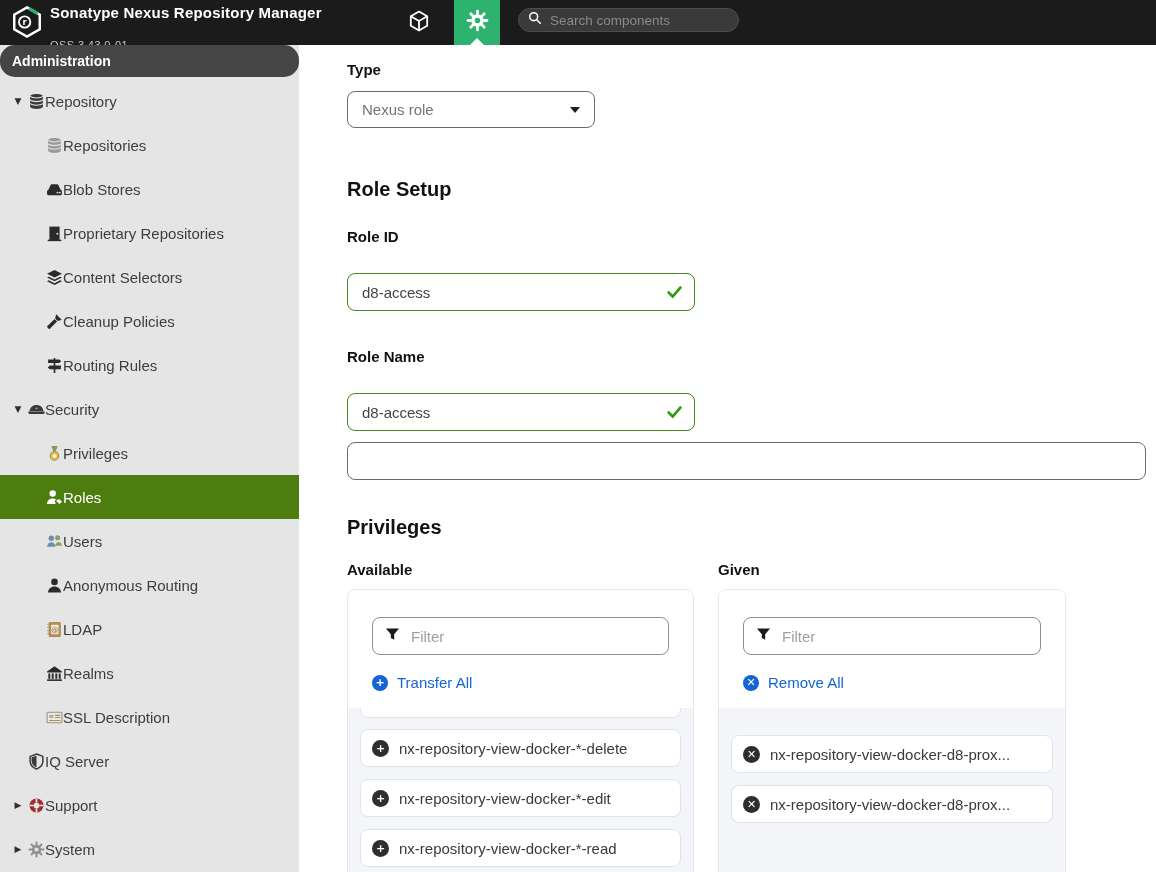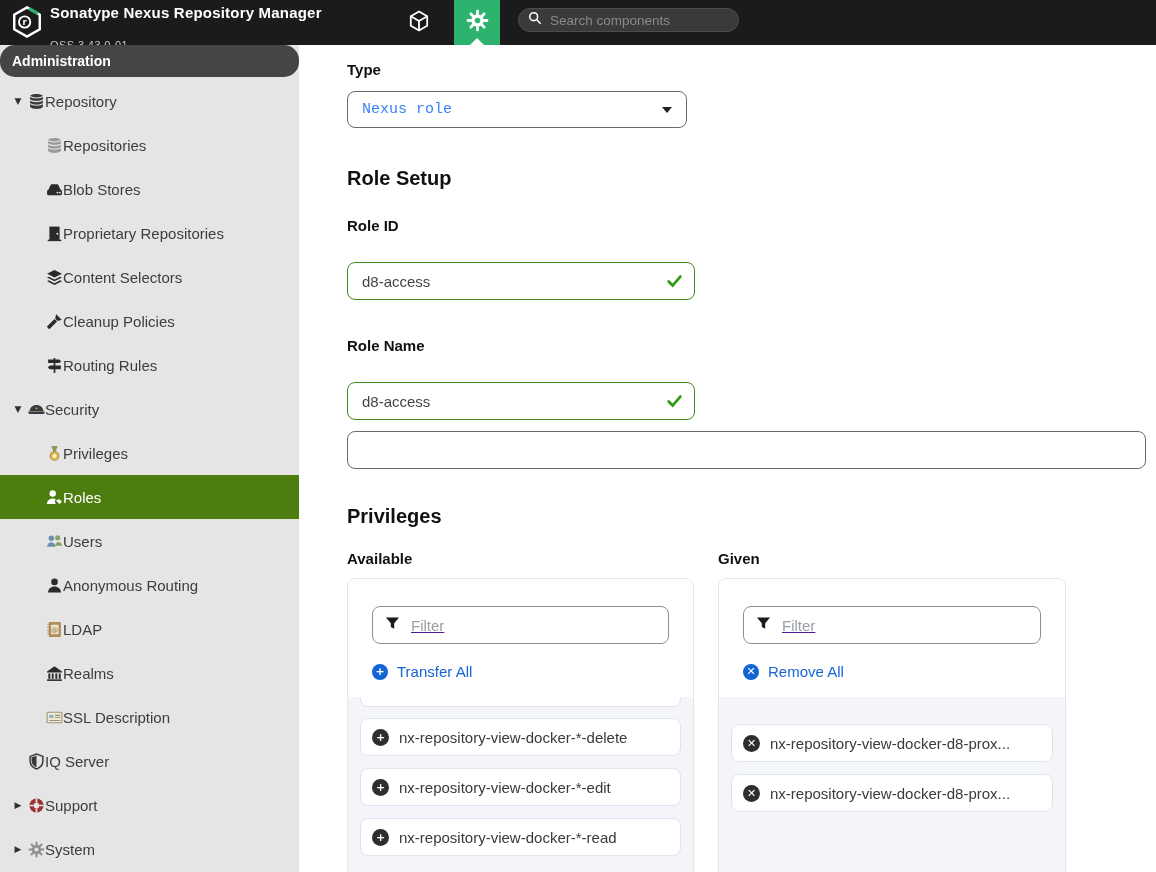--- a/index.html
+++ b/index.html
@@ -32,39 +32,39 @@
   .nav-item { height:44px; display:flex; align-items:center; font-size:15px; color:#3d3d3d; cursor:pointer; }
   .nav-item .arrow { width:20px; text-align:center; font-size:9px; color:#2f2f2f; font-family:"DejaVu Sans",sans-serif; flex:0 0 20px; }
   .nav-item.lvl1 { padding-left:8px; }
   .nav-item.lvl2 { padding-left:46px; }
   .nav-item .nicon { width:17px; height:17px; display:flex; align-items:center; justify-content:center; flex:0 0 17px; }
   .nav-item .nlabel { margin-left:0; white-space:nowrap; }
   .nav-item.selected { background:#4d7c0f; color:#fff; }
   
   .content { position:absolute; left:299px; top:45px; right:0; bottom:0; background:#fff; padding:16px 0 0 48px; overflow:hidden; }
   .field-label { font-size:15px; font-weight:700; color:#111; }
-  .select-box { margin-top:13px; width:340px; height:37px; border:1px solid #6b6b6b; border-radius:8px;
-    display:flex; align-items:center; justify-content:space-between; padding:0 14px; font-size:15px; color:#3b82f6; background:#fff; cursor:pointer;font-family:Liberation Mono, monospace; }
+  .select-box { margin-top:13px; width:248px; height:37px; border:1px solid #6b6b6b; border-radius:8px;
+    display:flex; align-items:center; justify-content:space-between; padding:0 14px; font-size:15px; color:#737373; background:#fff; cursor:pointer; }
   .caret-down { width:0; height:0; border-left:5px solid transparent; border-right:5px solid transparent; border-top:6px solid #1f1f1f; }
   h2.section { font-size:20px; font-weight:700; color:#111; margin:0; }
   .valid-input { position:relative; width:348px; height:38px; margin-top:28px; }
   .valid-input input { width:100%; height:100%; border:1px solid #418a1e; border-radius:8px; padding:0 40px 0 14px;
     font-size:15px; color:#444; outline:none; font-family:"Liberation Sans",sans-serif; }
   .valid-input .check { position:absolute; right:12px; top:50%; transform:translateY(-50%); display:flex; }
   .desc-row { margin-top:37px; display:flex; align-items:baseline; }
   .optional { font-size:12.5px; font-style:italic; color:#666; margin-left:9px; }
   .desc-input { margin-top:11px; width:799px; height:38px; border:1px solid #6b6b6b; border-radius:8px; padding:0 14px;
     font-size:15px; color:#333; outline:none; font-family:"Liberation Sans",sans-serif; display:block; }
   .cols { display:flex; gap:24px; margin-top:22px; }
   .col-a { width:347px; } .col-g { width:348px; }
   .panel { margin-top:11px; border:1px solid #e4e7f2; border-radius:8px; background:#fff; height:400px;
     display:flex; flex-direction:column; overflow:hidden; }
   .panel-header { padding:27px 24px 17px; background:#fff; }
   .filter-box { height:38px; border:1px solid #8f8f8f; border-radius:8px; display:flex; align-items:center; gap:9px; padding:0 12px; background:#fff; }
-  .filter-box input { flex:1; border:none; outline:none; font-size:15px; color:#4c1d95; font-family:"Liberation Sans",sans-serif; min-width:0;text-decoration:underline; }
+  .filter-box input { flex:1; border:none; outline:none; font-size:15px; color:#3b82f6; font-family:"Liberation Sans",sans-serif; min-width:0; }
   .filter-box input::placeholder { color:#9aa0a6; }
   .action-link { margin-top:19px; display:flex; align-items:center; gap:9px; color:#1464d6; font-size:15px; cursor:pointer; width:max-content; }
   .circ { border-radius:50%; color:#fff; display:flex; align-items:center; justify-content:center; font-weight:700; font-family:"DejaVu Sans",sans-serif; flex:0 0 auto; }
   .circ-blue { width:16px; height:16px; background:#1464d6; font-size:11px; }
   .circ-dark { width:17px; height:17px; background:#2e2e2e; font-size:11px; }
   .panel-list { flex:1; background:#f3f5f9; padding:0 12px; overflow:hidden; }
   .panel-list.given { padding-top:27px; }
   .priv-item { background:#fff; border:1px solid #dfe3ee; border-radius:8px; height:38px; display:flex; align-items:center;
     gap:10px; padding:0 11px; font-size:15px; color:#3a3a3a; white-space:nowrap; overflow:hidden; margin-bottom:12px; cursor:pointer; }
   .priv-item.partial { margin-top:-28px; margin-bottom:11px; }
@@ -319,21 +319,21 @@
 </div>
 
 <div class="content">
 
   <div class="field-label">Type</div>
   <div class="select-box">
     <span>Nexus role</span>
     <span class="caret-down"></span>
   </div>
 
-  <h2 class="section" style="margin-top:39px;">Role Setup</h2>
+  <h2 class="section" style="margin-top:50px;">Role Setup</h2>
 
   <div class="field-label" style="margin-top:27px;">Role ID</div>
   <div class="valid-input">
     <input type="text" value="d8-access" style="">
     <span class="check">
       <svg viewBox="0 0 16 16" width="17" height="17">
           <path d="M2.5 8.5l3.8 3.8L13.5 3.8" fill="none" stroke="#2f9e14" stroke-width="2.6" stroke-linecap="round"></path>
         </svg>
     </span>
   </div>

